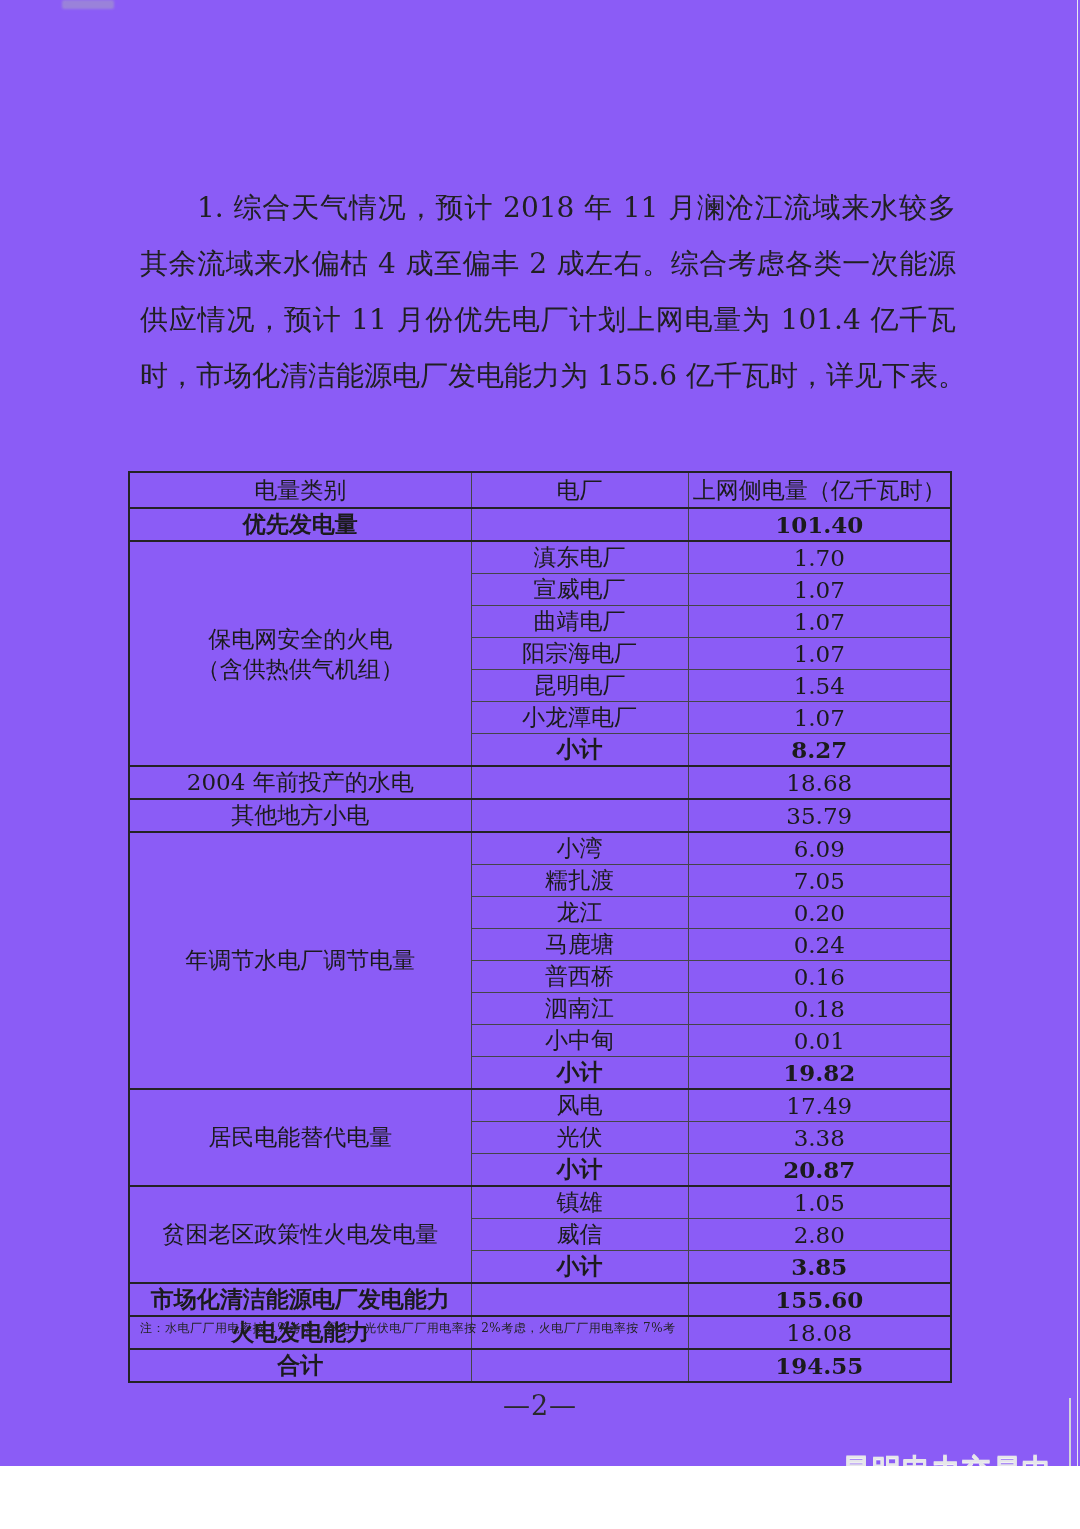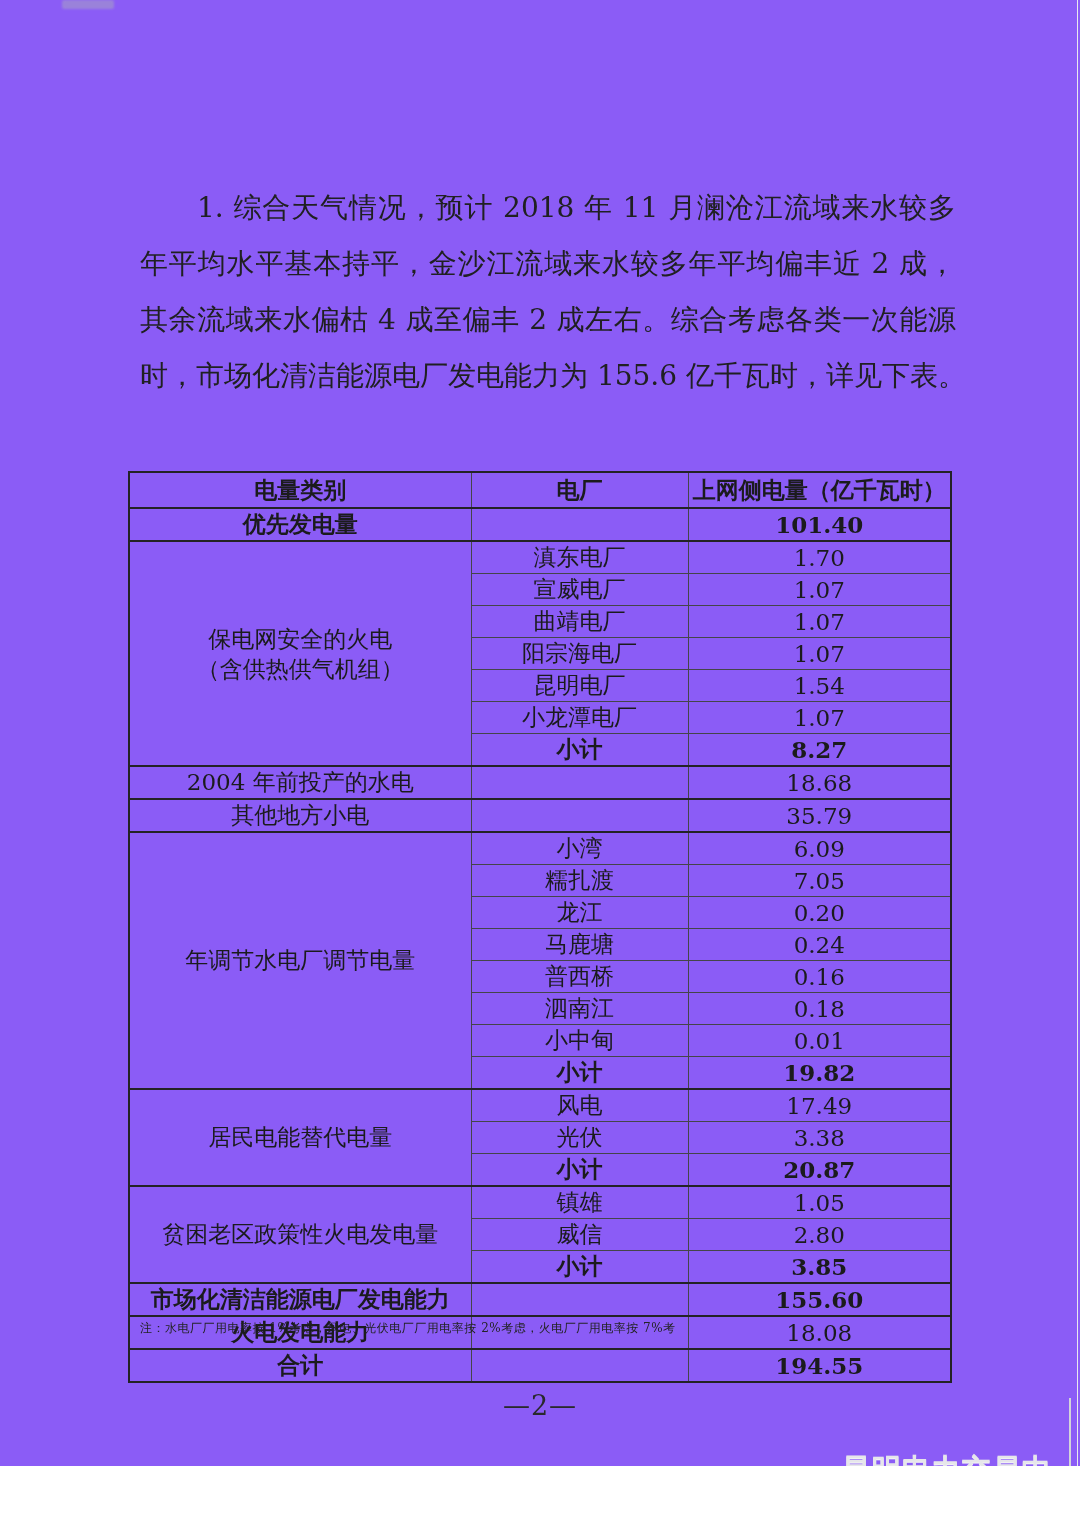--- a/index.html
+++ b/index.html
@@ -45,21 +45,21 @@
   }
   .tbl th,.tbl td{
     border:1px solid #454549;
     text-align:center;vertical-align:middle;
     padding:0;overflow:hidden;
   }
   .tbl{border:2px solid #232326;}
   .tbl tr{height:29px;}
   .tbl tr.hdr{height:36px;}
   .tbl tr.sec th,.tbl tr.sec td{border-top:2px solid #232326;}
-  .tbl th{font-weight:bold;}
+  .tbl th{font-weight:normal;}
   .tbl .b{font-weight:bold;margin-left:48px;}
   .tbl .cat2{line-height:30px;}
   
   .note{
     position:absolute;left:140px;top:1320px;width:880px;
     font-size:12px;letter-spacing:.5px;color:#232325;
     white-space:nowrap;
   }
   
   .pagenum{
@@ -83,22 +83,22 @@
 <body>
 
 <div class="page">
 
   <div class="smudge-top"></div>
   <div class="edge-shadow-full"></div>
   <div class="edge-shadow-bottom"></div>
 
   <div class="para">
     <div class="pline indent">1. 综合天气情况，预计 2018 年 11 月澜沧江流域来水较多</div>
-    <div class="pline">年平均水平基本持平，金沙江流域来水较多年平均偏丰近 2 成，</div>
     <div class="pline">其余流域来水偏枯 4 成至偏丰 2 成左右。综合考虑各类一次能源</div>
+    <div class="pline">供应情况，预计 11 月份优先电厂计划上网电量为 101.4 亿千瓦</div>
     <div class="pline">时，市场化清洁能源电厂发电能力为 155.6 亿千瓦时，详见下表。</div>
   </div>
 
   <table class="tbl">
     <colgroup>
       <col style="width:342px">
       <col style="width:217px">
       <col style="width:263px">
     </colgroup>
     <tbody>

